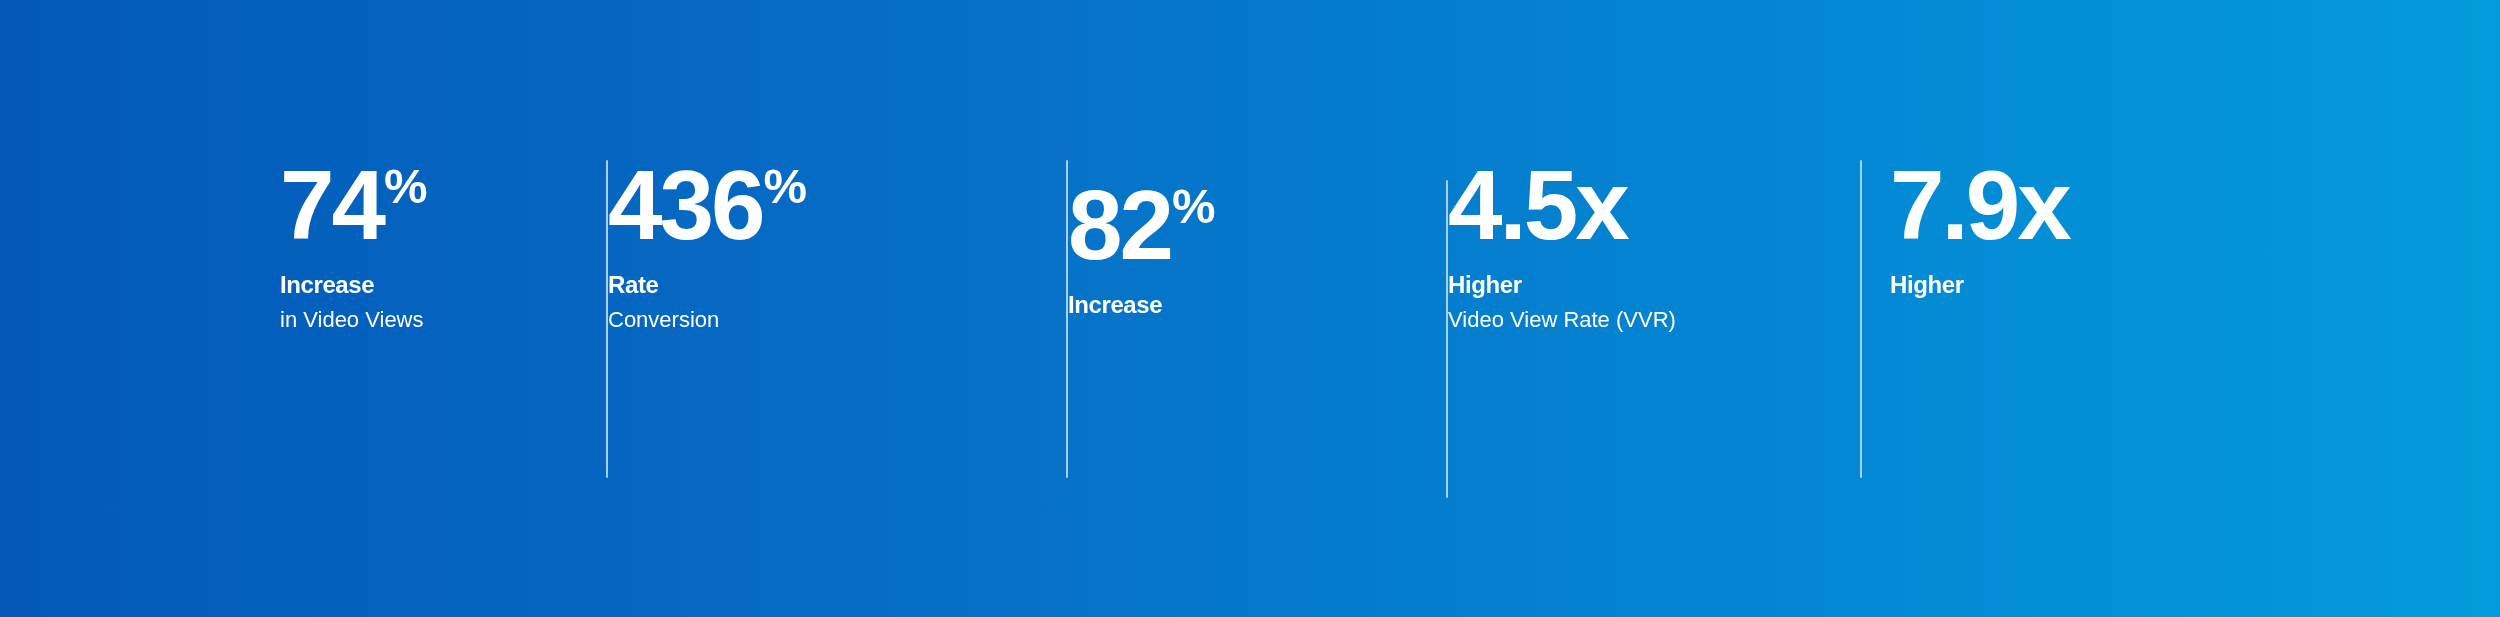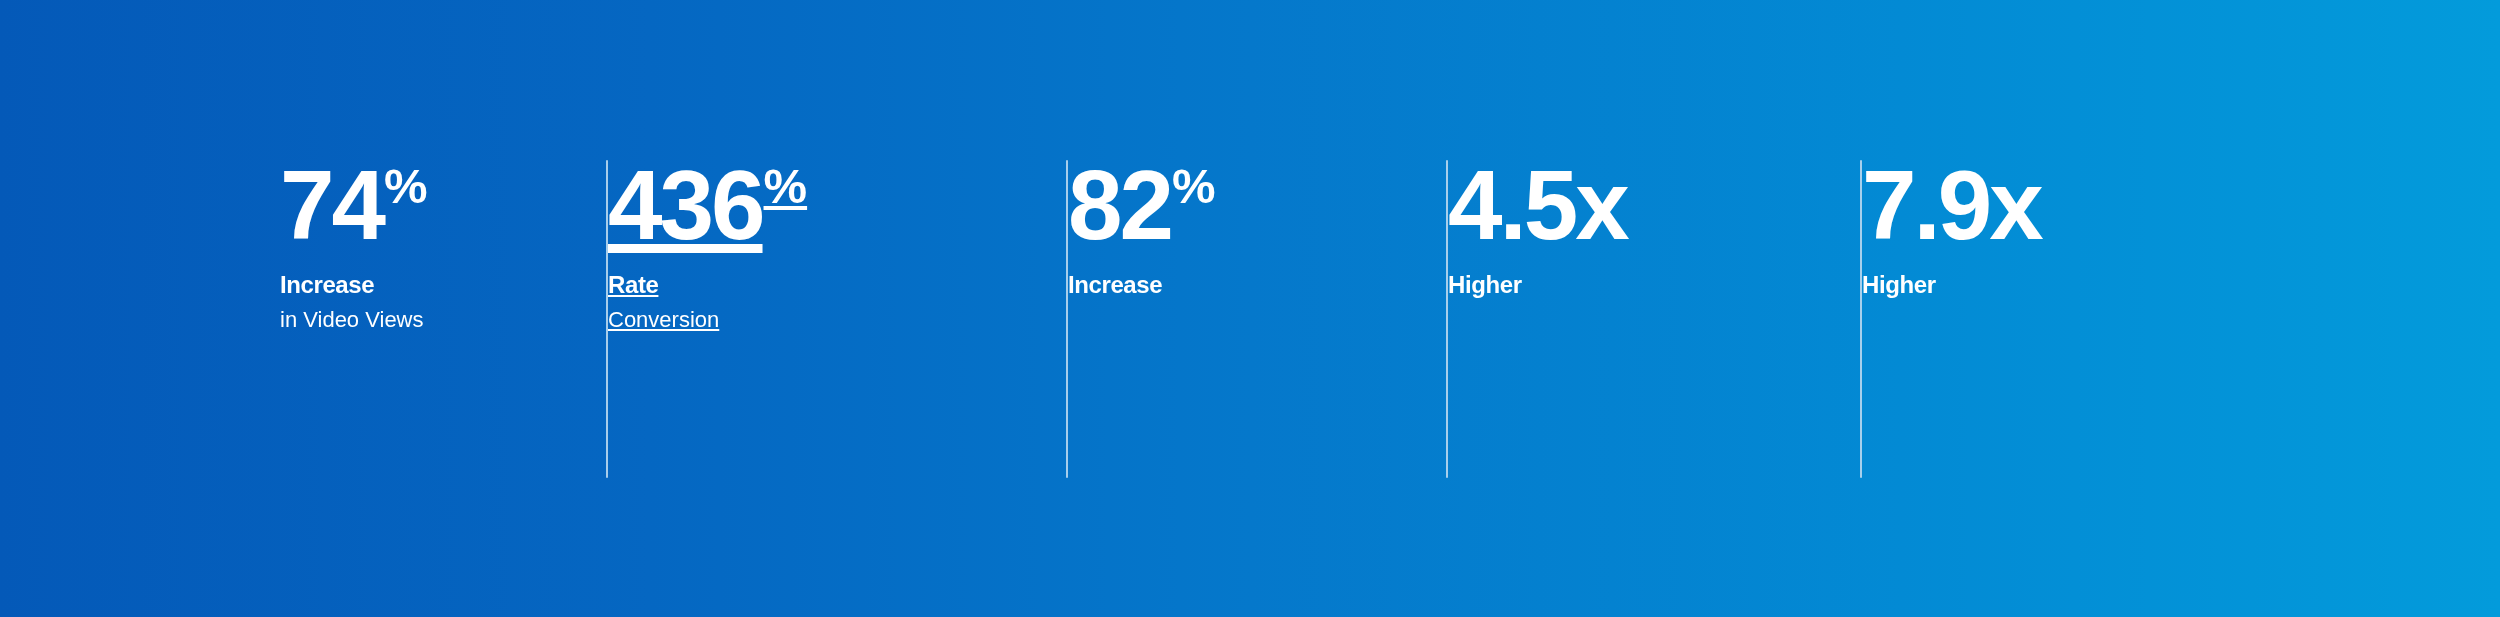--- a/index.html
+++ b/index.html
@@ -35,24 +35,24 @@
   .stat-block {
     position: relative;
     padding-top: 160px;
     padding-right: 40px;
     display: flex;
     flex-direction: column;
     align-items: flex-start;
   }
 
   .stat-block.w1 { width: 328px; }
-  .stat-block.w2 { width: 460px; text-decoration: underline; }
-  .stat-block.w3 { width: 380px; }
+  .stat-block.w2 { width: 460px; }
+  .stat-block.w3 { width: 380px; margin-top: 20px; }
   .stat-block.w4 { width: 414px; justify-content: center; }
-  .stat-block.w5 { width: 400px; }
+  .stat-block.w5 { width: 400px; margin-left: 28px; }
 
   .divider {
     position: absolute;
     top: 160px;
     right: 0;
     width: 2px;
     height: 318px;
     background: #b9d8ef;
     opacity: 0.9;
   }
@@ -138,20 +138,21 @@
       <div class="stat-label">Increase</div>
       <div class="divider"></div>
     </div>
 
     <div class="stat-block w4">
       <div class="stat-value">
         <span class="stat-number">4.5</span>
         <span class="stat-suffix-inline">x</span>
       </div>
       <div class="stat-label">Higher</div>
+      <div class="stat-desc">Video View Rate (VVR)</div>
       <div class="divider"></div>
     </div>
 
     <div class="stat-block w5">
       <div class="stat-value">
         <span class="stat-number">7.9</span>
         <span class="stat-suffix-inline">x</span>
       </div>
       <div class="stat-label">Higher</div>
     </div>

